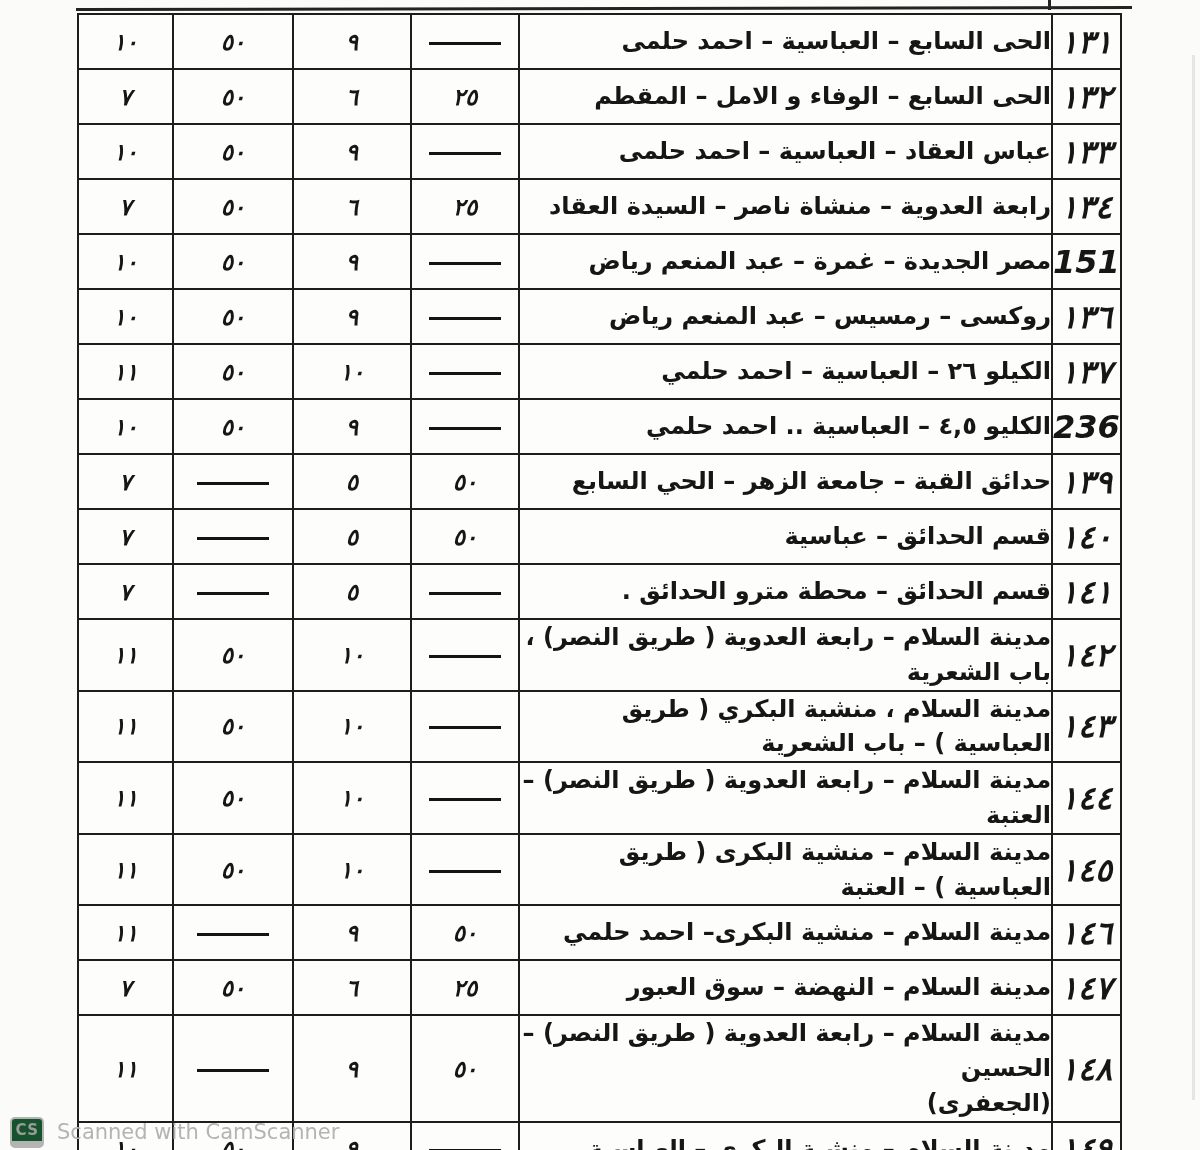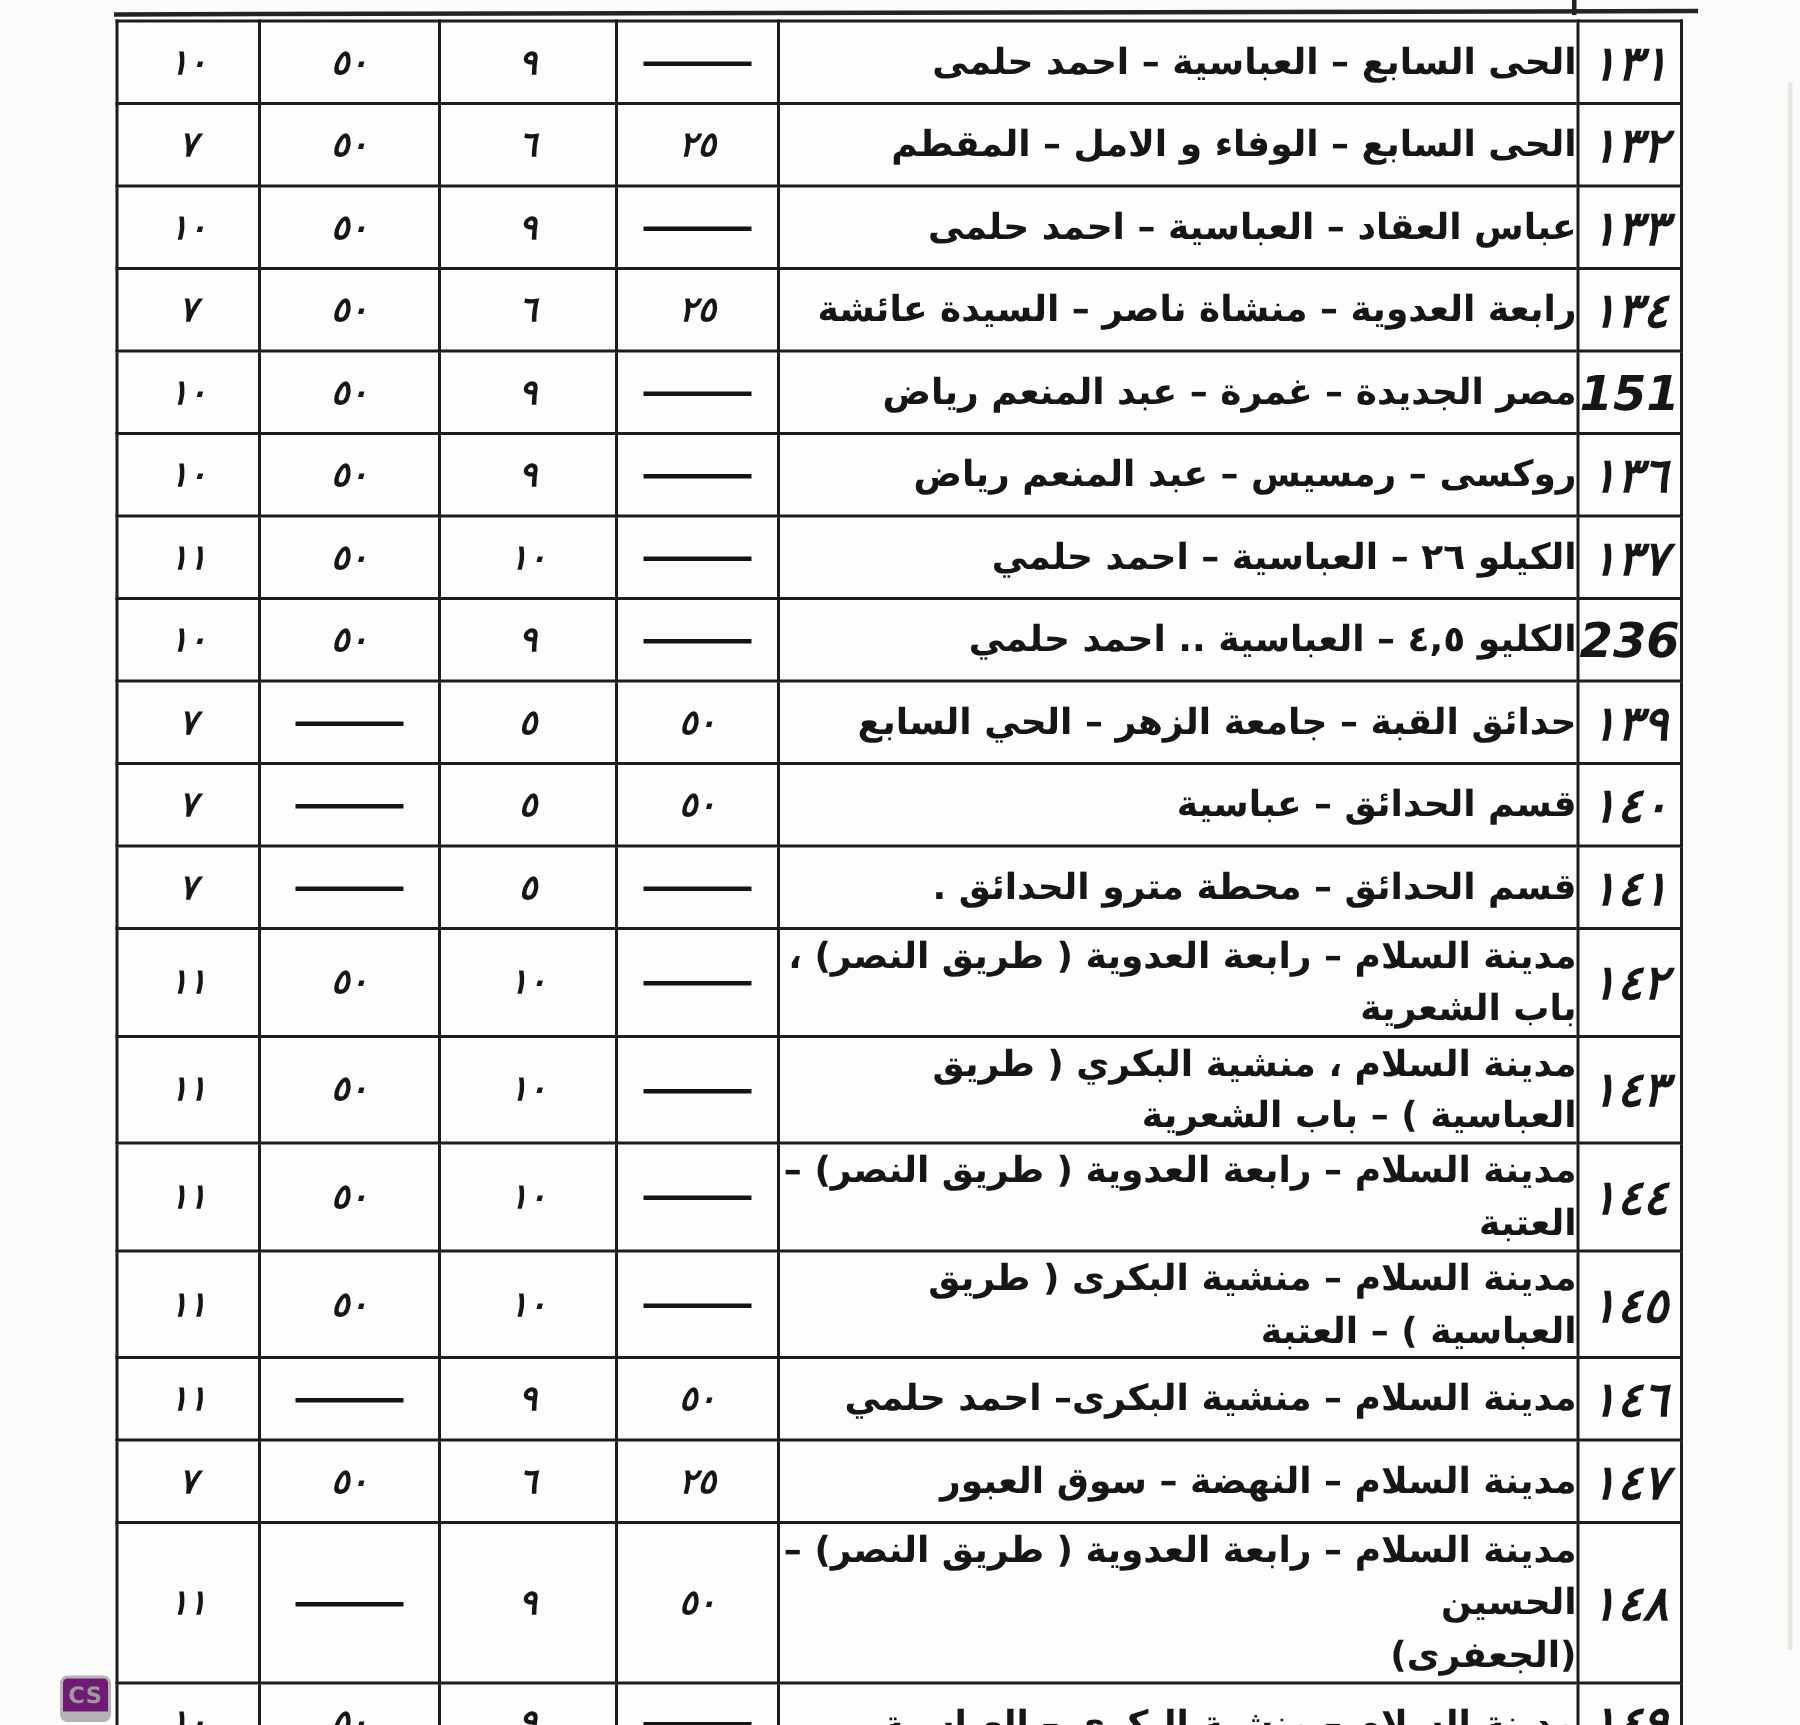--- a/index.html
+++ b/index.html
@@ -41,21 +41,21 @@
   
   .footer{
     position:absolute;left:10px;top:1115px;height:34px;
     display:flex;align-items:center;gap:13px;
   }
   .cs-box{
     width:30px;height:22px;
     border:2px solid #b4b4b2;border-bottom-width:7px;border-radius:5px;
     display:flex;align-items:center;justify-content:center;
     color:#9b9b99;font-weight:700;font-size:15px;letter-spacing:0.5px;
-    font-style:normal;background:#701a75;margin-left:30px;
+    font-style:normal;background:#14532d;
   }
   .footer-text{
     color:#b5b4b1;font-size:21px;font-weight:400;
   }
 </style>
 </head>
 <body>
 
 <div class="scan-top-line"></div>
 <div class="scan-top-stub"></div>
@@ -97,21 +97,21 @@
           <div>عباس العقاد – العباسية – احمد حلمى</div>
         </td>
         <td class="fare-cell"><span class="dash-mark"></span></td>
         <td class="fare-cell">٩</td>
         <td class="fare-cell">٥٠</td>
         <td class="fare-cell">١٠</td>
       </tr>
       <tr class="route-row">
         <td class="no-cell">١٣٤</td>
         <td class="route-cell">
-          <div>رابعة العدوية – منشاة ناصر – السيدة عائشة</div>
+          <div>رابعة العدوية – منشاة ناصر – السيدة العقاد</div>
         </td>
         <td class="fare-cell">٢٥</td>
         <td class="fare-cell">٦</td>
         <td class="fare-cell">٥٠</td>
         <td class="fare-cell">٧</td>
       </tr>
       <tr class="route-row">
         <td class="no-cell">151</td>
         <td class="route-cell">
           <div>مصر الجديدة – غمرة – عبد المنعم رياض</div>
@@ -260,13 +260,14 @@
         <td class="fare-cell"><span class="dash-mark"></span></td>
         <td class="fare-cell">٩</td>
         <td class="fare-cell">٥٠</td>
         <td class="fare-cell">١٠</td>
       </tr>
     </tbody>
 </table>
 
 <div class="footer">
   <div class="cs-box">CS</div>
+  <div class="footer-text">Scanned with CamScanner</div>
 </div>
 
 </body></html>

